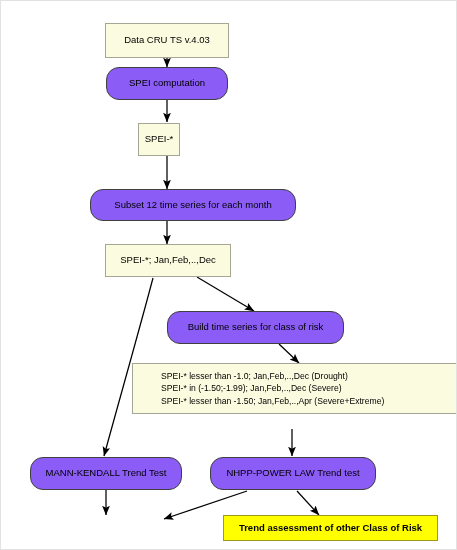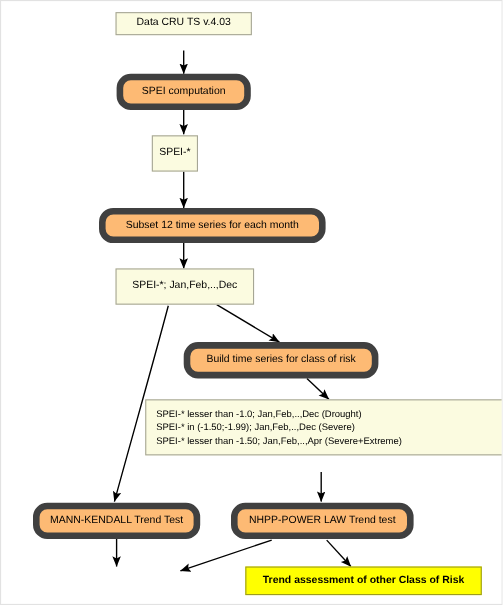--- a/index.html
+++ b/index.html
@@ -20,41 +20,41 @@
     text-align:center;
     color:#000000;
     line-height:1.15;
   }
   .n-rect{
     background:#fbfbe0;
     border:1px solid #a6a695;
     font-size:9.5px;
   }
   .n-round{
-    background:#fdba74;
-    border:6px solid #404040;
+    background:#8b5cf6;
+    border:1px solid #404040;
     border-radius:13px;
     font-size:9.5px;
   }
   .n-yellow{
     background:#ffff00;
     border:1.5px solid #9c9c20;
     font-size:9.5px;
     font-weight:bold;
   }
   .n-class{
     background:#fbfbe0;
     border:1px solid #a6a695;
     display:block;
     padding:6px 9px;
     font-size:8.6px;
     text-align:left;
     line-height:1.45;
   }
-  .n-class div{white-space:nowrap;}
+  .n-class div{white-space:nowrap;margin-left:19px;}
 </style>
 </head>
 <body>
 
 <div id="canvas">
 
   <svg class="edges">
     <defs>
       <marker id="arw" markerWidth="9" markerHeight="9" refX="7.4" refY="3.1" orient="auto" markerUnits="strokeWidth">
         <path d="M0,0 L7.6,3.1 L0,6.2 L1.5,3.1 z" fill="#000000"></path>
@@ -68,21 +68,21 @@
       <path d="M196,276 L253,310"></path>
       <path d="M152,277 C138,330 118,400 103,455"></path>
       <path d="M278,343 L298,362"></path>
       <line x1="291" y1="428" x2="291" y2="455"></line>
       <line x1="105" y1="489" x2="105" y2="514"></line>
       <path d="M246,490 L163,518"></path>
       <path d="M296,490 L318,514"></path>
     </g>
   </svg>
 
-  <div class="node n-rect" style="left:104px;top:10px;width:124px;height:21px;">
+  <div class="node n-rect" style="left:104px;top:22px;width:124px;height:35px;">
     <span>Data CRU TS v.4.03</span>
   </div>
 
   <div class="node n-round" style="left:105px;top:66px;width:122px;height:33px;">
     <span>SPEI computation</span>
   </div>
 
   <div class="node n-rect" style="left:137px;top:122px;width:42px;height:33px;">
     <span>SPEI-*</span>
   </div>

